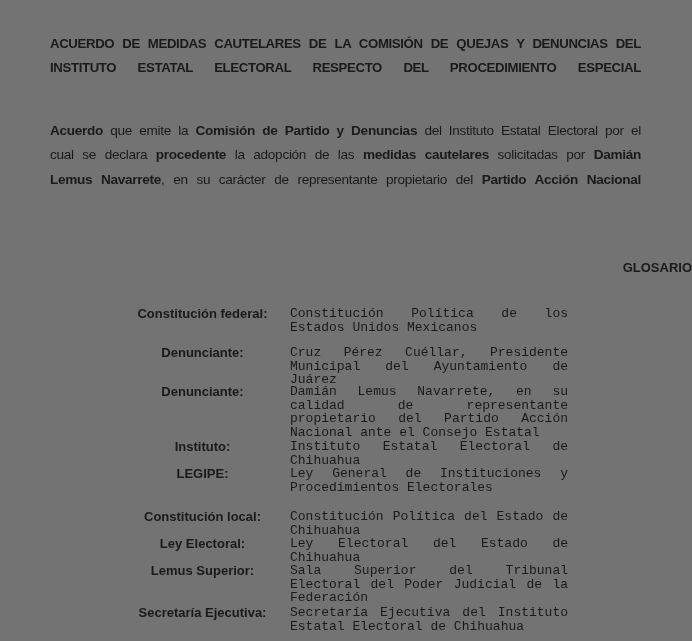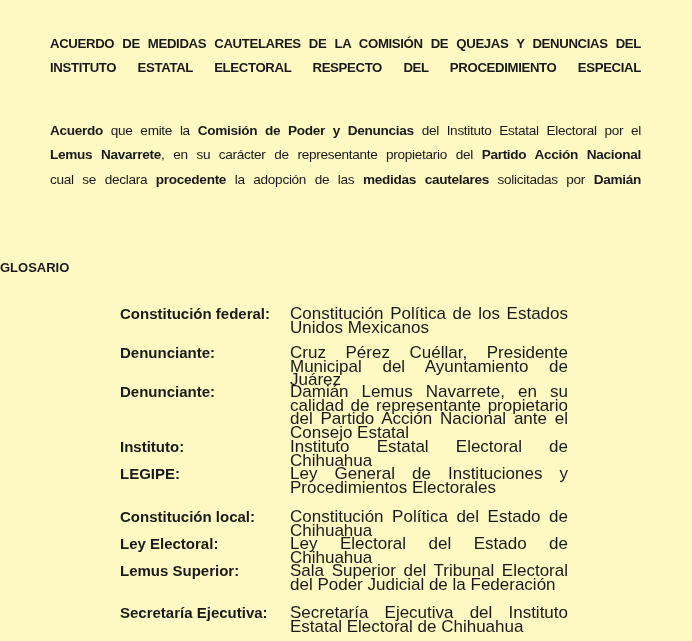--- a/index.html
+++ b/index.html
@@ -1,62 +1,63 @@
 <!DOCTYPE html>
 <html><head>
 <meta charset="utf-8">
 <style>
   html, body { margin: 0; padding: 0; background: #ffffff; }
   body { width: 692px; height: 641px; position: relative; overflow: hidden; color: #1a1a1a; }
-  .page { position: absolute; left: 0; top: 0; width: 692px; height: 641px; background: #fef9c3; }
+  .page { position: absolute; left: 0; top: 0; width: 692px; height: 641px; background: #737373; }
   .title {
     position: absolute; left: 50px; top: 32px; width: 591px;
     font-family: "Liberation Sans", sans-serif; font-weight: bold; font-size: 13.2px;
     line-height: 24px; text-align: justify; letter-spacing: -0.35px; color: #1a1a1a;
   }
   .title .ln { display: block; text-align: justify; text-align-last: justify; }
   .title .ln.last { text-align-last: left; }
   .para {
     position: absolute; left: 50px; top: 119px; width: 591px;
     font-family: "Liberation Sans", sans-serif; font-size: 13.6px; line-height: 24.3px;
     letter-spacing: -0.3px; color: #1a1a1a;
   }
   .para .ln { display: block; text-align: justify; text-align-last: justify; white-space: nowrap; }
   .para .ln.last { text-align-last: left; }
   .para b { font-weight: bold; }
   .glosario-title {
-    position: absolute; left: 0; width: 692px; top: 260px; text-align: left;
+    position: absolute; left: 0; width: 692px; top: 260px; text-align: right;
     font-family: "Liberation Sans", sans-serif; font-weight: bold; font-size: 13px; color: #1a1a1a;
   }
   .gl-row { position: absolute; left: 120px; width: 450px; }
   .gl-term {
     position: absolute; left: 0; top: 0; width: 165px;
-    font-family: "Liberation Sans", sans-serif; font-weight: bold; font-size: 15px; line-height: 13.6px;
+    font-family: "Liberation Sans", sans-serif; font-weight: bold; font-size: 13px; line-height: 13.6px;
     color: #1a1a1a;
+    text-align: center;
   }
   .gl-def {
     position: absolute; left: 170px; top: 0; width: 278px;
-    font-family: Liberation Sans, sans-serif; font-size: 17px; line-height: 13.6px;
+    font-family: Liberation Mono, monospace; font-size: 13px; line-height: 13.6px;
     text-align: justify; color: #1a1a1a;
   }
 </style>
 </head>
 <body>
 
 <div class="page">
 
   <div class="title">
     <span class="ln">ACUERDO DE MEDIDAS CAUTELARES DE LA COMISIÓN DE QUEJAS Y DENUNCIAS DEL</span>
     <span class="ln">INSTITUTO ESTATAL ELECTORAL RESPECTO DEL PROCEDIMIENTO ESPECIAL</span>
   </div>
 
   <div class="para">
-    <span class="ln"><b>Acuerdo</b><span> que emite la </span><b>Comisión de Poder y Denuncias</b><span> del Instituto Estatal Electoral por el</span></span>
+    <span class="ln"><b>Acuerdo</b><span> que emite la </span><b>Comisión de Partido y Denuncias</b><span> del Instituto Estatal Electoral por el</span></span>
+    <span class="ln"><span>cual se declara </span><b>procedente</b><span> la adopción de las </span><b>medidas cautelares</b><span> solicitadas por </span><b>Damián</b></span>
     <span class="ln"><b>Lemus Navarrete</b><span>, en su carácter de representante propietario del </span><b>Partido Acción Nacional</b></span>
-    <span class="ln"><span>cual se declara </span><b>procedente</b><span> la adopción de las </span><b>medidas cautelares</b><span> solicitadas por </span><b>Damián</b></span>
   </div>
 
   <div class="glosario-title">GLOSARIO</div>
 
   <div class="gl-row" style="top:307px;">
     <div class="gl-term">Constitución federal:</div>
     <div class="gl-def">Constitución Política de los Estados Unidos Mexicanos</div>
   </div>
   <div class="gl-row" style="top:346px;">
     <div class="gl-term">Denunciante:</div>

